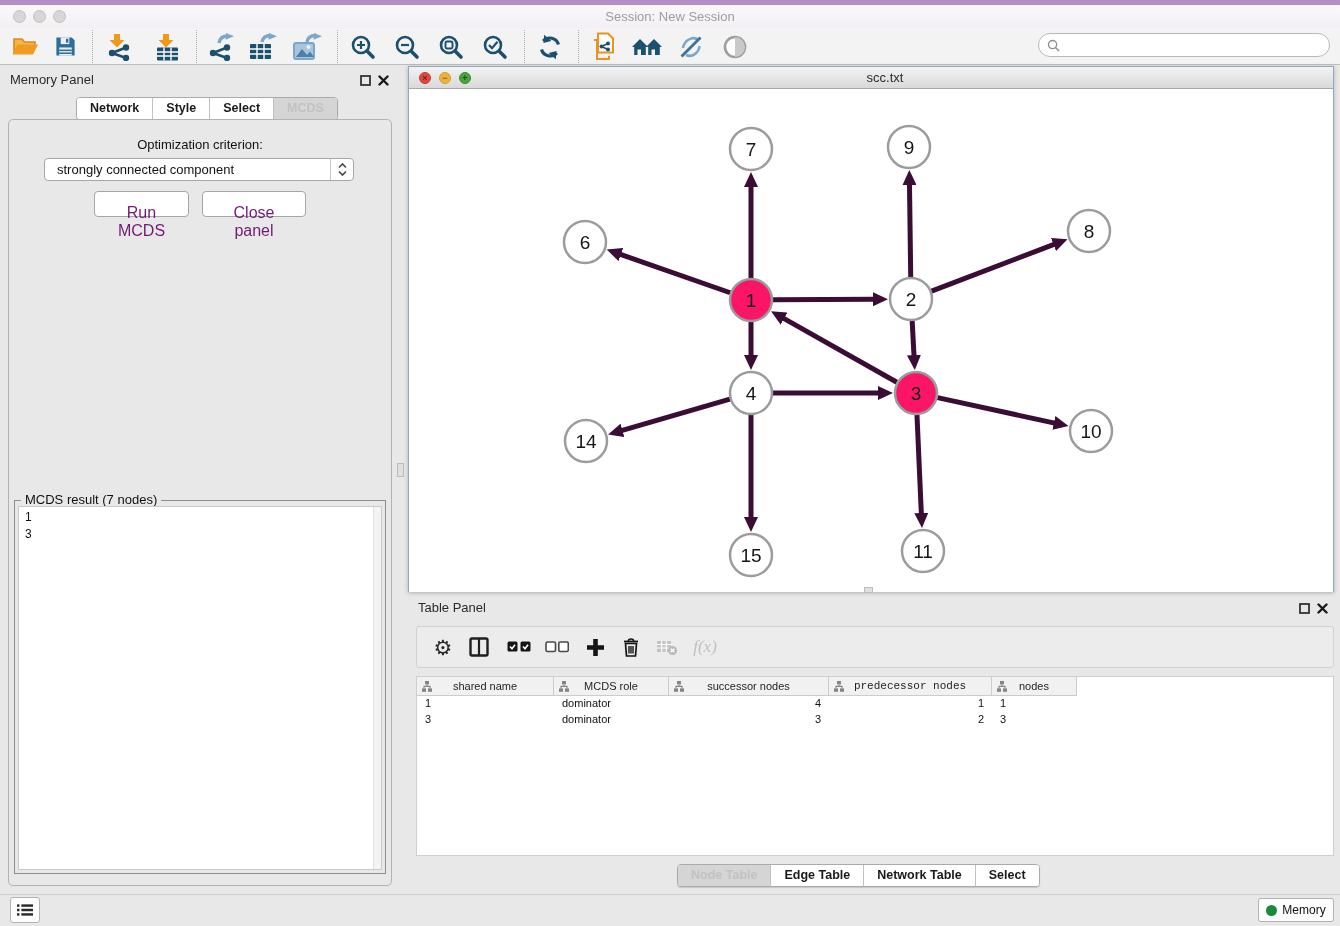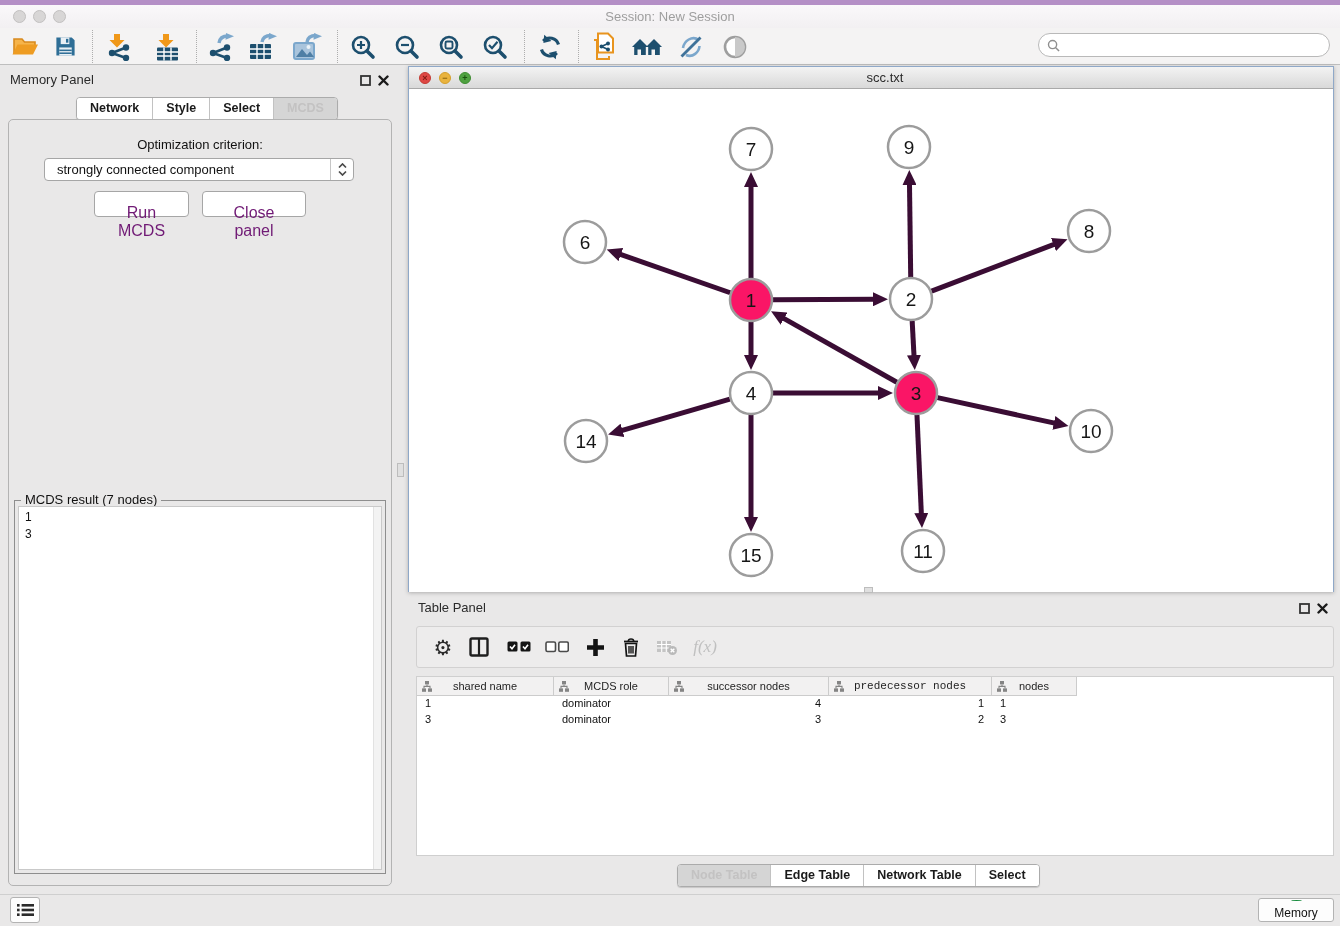--- a/index.html
+++ b/index.html
@@ -80,21 +80,21 @@
   .th span{width:100%;text-align:center;}
   .tp-rows{position:absolute;left:0;top:19px;width:100%;}
   .tr{display:flex;height:16px;}
   .td{font-size:11px;color:#111;box-sizing:border-box;padding:1px 8px 0;white-space:nowrap;}
   .td.num{text-align:right;}
   
   .statusbar{position:absolute;left:0;top:894px;width:1340px;height:32px;background:#E9E8E8;
              border-top:1px solid #CFCFCF;box-sizing:border-box;}
   .sq-btn{position:absolute;background:#FDFDFD;border:1px solid #B3B3B3;border-radius:3px;
           display:flex;align-items:center;justify-content:center;gap:5px;box-sizing:border-box;
-          font-size:12px;color:#111;font-family:"Liberation Sans",sans-serif;flex-direction:column;}
+          font-size:12px;color:#111;font-family:"Liberation Sans",sans-serif;}
   .mem-dot{width:11px;height:11px;border-radius:50%;display:inline-block;}
 </style>
 </head>
 <body>
 
 <div class="desktop-strip"></div>
 <div class="titlebar">
   <div class="tl" style="left:13px;"></div>
   <div class="tl" style="left:33px;"></div>
   <div class="tl" style="left:53px;"></div>

